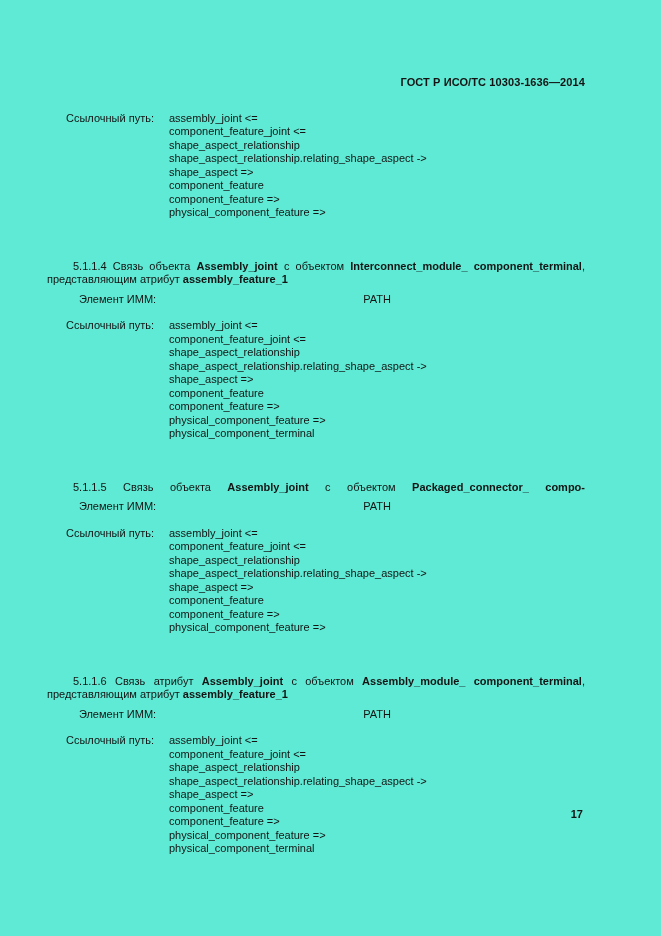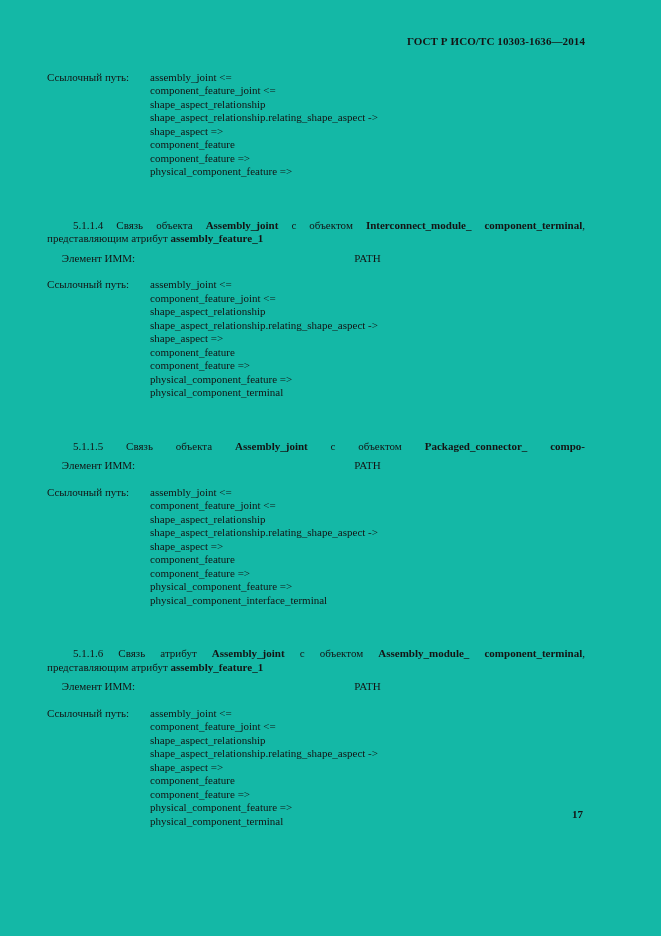--- a/index.html
+++ b/index.html
@@ -1,41 +1,42 @@
 <!DOCTYPE html>
 <html><head>
 <meta charset="utf-8">
 <style>
   html,body{margin:0;padding:0;background:#ffffff;}
   .page{
     position:relative;
     width:661px;
     height:936px;
-    background:#14b8a6;
-    font-family:Liberation Serif, serif;
+    background:#5eead4;
+    font-family:Liberation Sans, sans-serif;
     font-size:11px;
     line-height:13.5px;
     color:#141414;
     box-sizing:border-box;
-    padding:35px 76px 0 47px;
+    padding:76px 76px 0 47px;
     overflow:hidden;
   }
   .doc-header{
     text-align:right;
     font-weight:bold;
     margin-bottom:22px;
     letter-spacing:0.1px;
   }
   .path-block{
     display:flex;
     margin-bottom:4px;
   }
   .label-col{
     flex:0 0 103px;
     width:103px;
+    margin-left:19px;
   }
   .value-col{
     flex:1;
     min-width:0;
   }
   .section-heading{
     margin:3px 0 6px 0;
   }
   .h-line1{
     text-align:justify;
@@ -114,21 +115,20 @@
     <div class="label-col">Ссылочный путь:</div>
     <div class="value-col">
         <div class="path-line">assembly_joint &lt;=</div>
         <div class="path-line">component_feature_joint &lt;=</div>
         <div class="path-line">shape_aspect_relationship</div>
         <div class="path-line">shape_aspect_relationship.relating_shape_aspect -&gt;</div>
         <div class="path-line">shape_aspect =&gt;</div>
         <div class="path-line">component_feature</div>
         <div class="path-line">component_feature =&gt;</div>
         <div class="path-line">physical_component_feature =&gt;</div>
-        <div class="path-line">physical_component_interface_terminal</div>
       </div>
   </div>
 
   <div class="section-heading">
     <div class="h-line1"><span>5.1.1.6 Связь атрибут </span><span class="b">Assembly_joint</span><span> с объектом </span><span class="b">Assembly_module_ component_terminal</span><span>,</span></div>
     <div class="h-line2"><span>представляющим атрибут </span><span class="b">assembly_feature_1</span></div>
   </div>
   <div class="imm-row">
     <div class="label-col">Элемент ИММ:</div>
     <div class="value-col">PATH</div>

